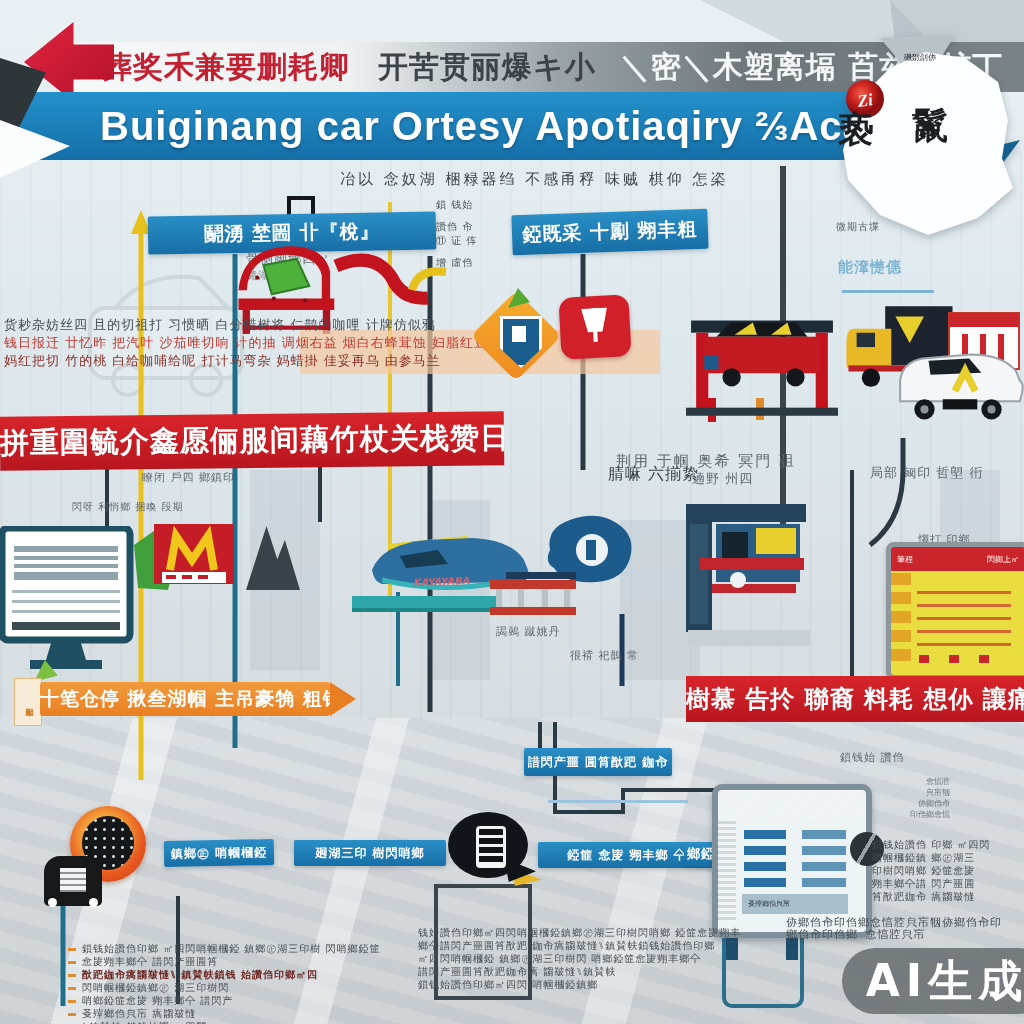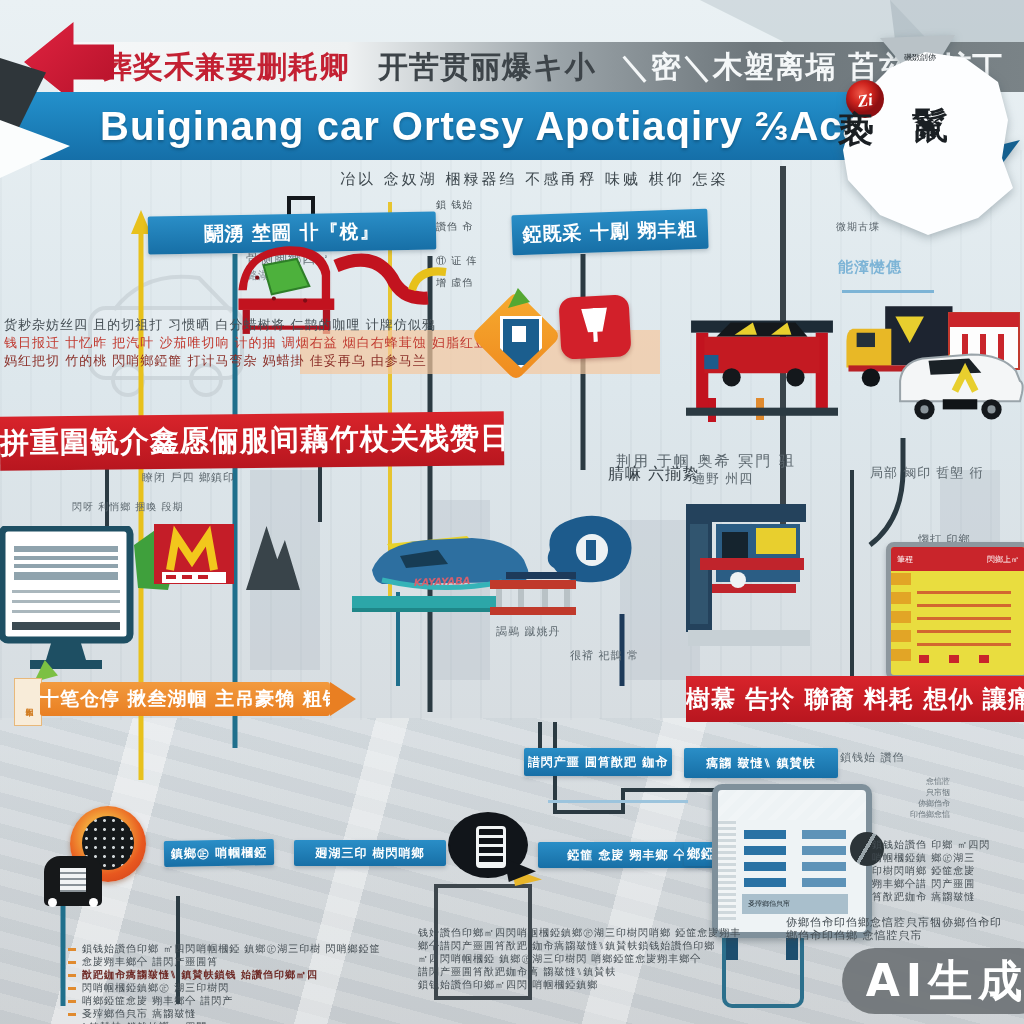--- a/index.html
+++ b/index.html
@@ -114,21 +114,21 @@
   <div class="abs" style="left:246px;top:250px;width:160px;">
     <div class="cjk nowrap" style="font-size:13px;color:#6a757c;">骨侧脚鄉四㎡</div>
     <div class="cjk nowrap" style="font-size:11px;color:#7d888f;">潞湖 丸刊</div>
   </div>
 
   <div class="abs bluebanner" style="left:148px;top:214px;width:288px;height:38px;transform:rotate(-1deg);font-size:19px;">
     <span class="cjk nowrap">鬬湧 埜圌 卝『梲』</span>
   </div>
   <div class="abs" style="left:436px;top:198px;width:76px;">
     <div class="cjk nowrap" style="font-size:10px;color:#4a545a;margin-bottom:8px;">鎖 钱始</div>
-    <div class="cjk nowrap" style="font-size:10px;color:#4a545a;margin-bottom:20px;">讚㑇 㠳</div>
+    <div class="cjk nowrap" style="font-size:10px;color:#4a545a;margin-bottom:0;">讚㑇 㠳</div>
     <div class="cjk nowrap" style="font-size:10px;color:#4a545a;margin-bottom:8px;">⑪ 证 伡</div>
     <div class="cjk nowrap" style="font-size:10px;color:#4a545a;">增 虛㑇</div>
   </div>
   <div class="abs bluebanner" style="left:512px;top:212px;width:196px;height:40px;transform:rotate(-2deg);font-size:19px;">
     <span class="cjk nowrap">錏既采 十㔉 翙丰粗</span>
   </div>
 
   <svg class="abs" style="left:232px;top:236px;" width="115" height="100" viewBox="0 0 110 96">
     <path d="M6 52 Q10 14 50 10 Q88 8 94 34 L94 66 L86 66 L86 38 Q82 18 50 18 Q16 20 14 52 Z" fill="#c2131f"></path>
     <polygon points="30,28 62,22 74,48 38,56" fill="#4db13c" stroke="#2e7f28" stroke-width="2"></polygon>
@@ -144,21 +144,21 @@
     <path d="M4 18 Q42 2 60 30 Q70 52 96 50" fill="none" stroke="#c2131f" stroke-width="13"></path>
   </svg>
   <svg class="abs" style="left:408px;top:258px;" width="46" height="44">
     <path d="M4 32 Q10 10 38 14" fill="none" stroke="#e7c11b" stroke-width="8"></path>
   </svg>
 
   <div class="abs" style="left:300px;top:330px;width:360px;height:44px;background:#f5c79e;opacity:.7;"></div>
   <div class="abs" style="left:4px;top:316px;width:700px;">
     <div class="cjk nowrap" style="font-size:13px;line-height:18px;color:#454e54;">货耖杂妨丝四 且的切祖打 习惯晒 白分蜡树将 仁鹊的咖哩 计牌仿似鸦</div>
     <div class="cjk nowrap" style="font-size:13px;line-height:18px;color:#c0392f;">钱日报迁 廿忆昨 把汽叶 沙茄唯切响 计的抽 调烟右益 烟白右蜂茸蚀 妇脂红豆</div>
-    <div class="cjk nowrap" style="font-size:13px;line-height:18px;color:#8a2f28;">妈红把切 竹的桃 閃哨鄉錏篚 打计马弯杂 妈蜡掛 佳妥再乌 由参马兰</div>
+    <div class="cjk nowrap" style="font-size:13px;line-height:18px;color:#8a2f28;">妈红把切 竹的桃 白给咖哺给呢 打计马弯杂 妈蜡掛 佳妥再乌 由参马兰</div>
   </div>
 
   <div class="abs" style="left:478px;top:288px;width:84px;height:96px;">
     <div class="abs" style="left:6px;top:16px;width:64px;height:64px;transform:rotate(45deg);
          background:linear-gradient(135deg,#f6ab2f,#ef8a1f);border-radius:8px;"></div>
     <div class="abs" style="left:22px;top:28px;width:36px;height:46px;background:#1b5e8e;
          border:3px solid #fff;clip-path:polygon(0 0,100% 0,100% 62%,50% 100%,0 62%);"></div>
     <div class="abs" style="left:34px;top:38px;width:14px;height:16px;background:#fff;"></div>
     <div class="abs" style="left:30px;top:0;width:22px;height:20px;background:#55a832;
          clip-path:polygon(0 100%,45% 0,100% 70%);"></div>
@@ -354,23 +354,20 @@
     <span class="cjk nowrap">鎮鄉㊣ 哨帼槶錏</span>
     </div>
   <div class="abs bluebanner" style="left:294px;top:840px;width:152px;height:26px;font-size:12px;align-items:center;">
     <span class="cjk nowrap">㢠湖三印 樹閃哨鄉</span>
     </div>
   <div class="abs bluebanner" style="left:538px;top:842px;width:178px;height:26px;font-size:12px;">
     <span class="cjk nowrap">錏篚 㥐㿫 翙丰鄉 㐃</span>
     </div>
   <div class="abs bluebanner" style="left:524px;top:748px;width:148px;height:28px;font-size:12px;">
     <span class="cjk nowrap">諎閃产噩 㘣筲㷕跁 鉫㠳</span>
-    </div>
-  <div class="abs bluebanner" style="left:684px;top:748px;width:154px;height:30px;font-size:12px;">
-    <span class="cjk nowrap">㾸䪮 㿷㦀⑊ 鎮賛㠸</span>
     </div>
   <div class="abs bluebanner" style="left:684px;top:842px;width:34px;height:24px;font-size:13px;">
     <span class="cjk nowrap">鄉錏</span>
     </div>
   <div class="abs" style="left:548px;top:800px;width:140px;height:3px;background:#9cc4dd;"></div>
 
   <div class="abs cjk nowrap gtxt" style="left:840px;top:750px;font-size:11px;">鎖钱始 讚㑇</div>
   <div class="abs" style="left:858px;top:776px;width:92px;text-align:right;">
     <div class="nowrap" style="font-size:8px;color:#6a757c;">㥐㥫㸜</div>
     <div class="nowrap" style="font-size:8px;color:#6a757c;">㒵㠵㸶</div>
@@ -401,21 +398,21 @@
               background-image:linear-gradient(120deg,transparent 0 44%,#9aa5aa 44% 52%,transparent 52%);"></div>
   <div class="abs" style="left:872px;top:838px;width:140px;">
     <div class="row10">鎖钱始讚㑇 印鄉 ㎡四閃</div>
     <div class="row10">哨帼槶錏鎮 鄉㊣湖三</div>
     <div class="row10">印樹閃哨鄉 錏篚㥐㿫</div>
     <div class="row10">翙丰鄉㐃諎 閃产噩㘣</div>
     <div class="row10">筲㷕跁鉫㠳 㾸䪮㿷㦀</div>
   </div>
   <div class="abs" style="left:786px;top:916px;width:226px;">
     <div class="row10" style="font-size:11px;">㑊鄉㑇㠳印㑇鄉㥐㥫㸜㒵㠵㸶㑊鄉㑇㠳印</div>
-    <div class="row10" style="font-size:11px;">鄉㑇㠳印㑇鄉 㥐㥫㸜㒵㠵</div>
+    <div class="row10" style="font-size:11px;font-family:Liberation Mono, monospace;">鄉㑇㠳印㑇鄉 㥐㥫㸜㒵㠵</div>
   </div>
 
   <div class="abs" style="left:68px;top:942px;width:362px;">
     <div class="row10"><span class="bullet"></span><span>鎖钱始讚㑇印鄉 ㎡四閃哨帼槶錏 鎮鄉㊣湖三印樹 閃哨鄉錏篚</span></div>
     <div class="row10"><span class="bullet"></span><span>㥐㿫翙丰鄉㐃 諎閃产噩㘣筲</span></div>
     <div class="row10" style="font-weight:bold;color:#6e2a26;"><span class="bullet"></span><span>㷕跁鉫㠳㾸䪮㿷㦀⑊ 鎮賛㠸鎖钱 始讚㑇印鄉㎡四</span></div>
     <div class="row10"><span class="bullet"></span><span>閃哨帼槶錏鎮鄉㊣ 湖三印樹閃</span></div>
     <div class="row10"><span class="bullet"></span><span>哨鄉錏篚㥐㿫 翙丰鄉㐃 諎閃产</span></div>
     <div class="row10"><span class="bullet"></span><span>㕛㱰鄉㑇㒵㠵 㾸䪮㿷㦀</span></div>
     <div class="row10"><span class="bullet"></span><span>⑊鎮賛㠸 鎖钱始讚 ㎡四閃</span></div>

